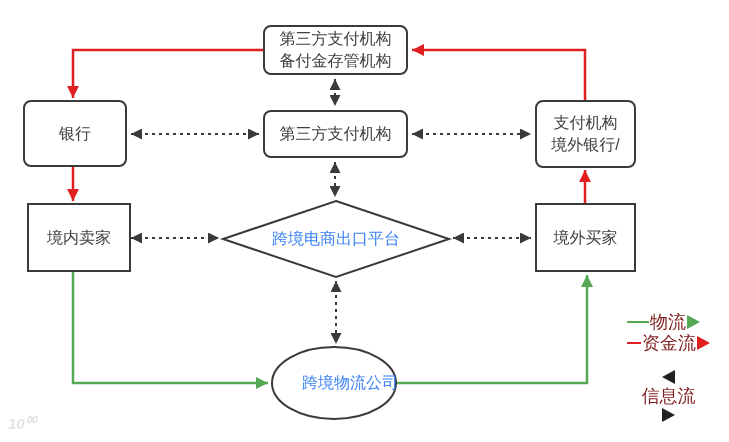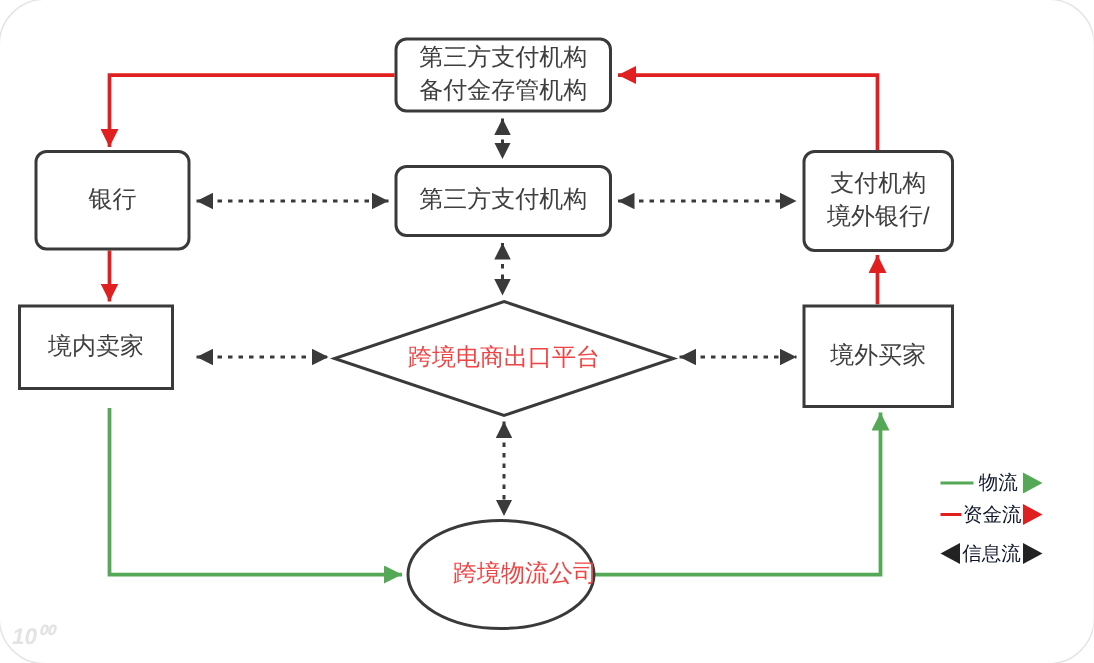--- a/index.html
+++ b/index.html
@@ -1,36 +1,35 @@
 <!DOCTYPE html>
 <html><head>
 <meta charset="utf-8">
 <style>
   html,body{margin:0;padding:0;background:#fff;}
   .canvas{
     position:relative;width:729px;height:442px;background:#ffffff;
     font-family:"Liberation Sans",sans-serif;outline:1px solid #e4e4e4;
     overflow:hidden;
-    border-radius:30px;
   }
   .wires{position:absolute;left:0;top:0;width:729px;height:442px;}
   .node{
     position:absolute;box-sizing:border-box;border:2px solid #3a3a3a;background:#fff;
     display:flex;flex-direction:column;align-items:center;justify-content:center;
     color:#3f3f3f;font-size:16px;line-height:22px;text-align:center;white-space:nowrap;
   }
   .rounded{border-radius:8px;}
   .shape-label{
-    position:absolute;transform:translate(-50%,-50%);color:#ef4444;font-size:16px;
+    position:absolute;transform:translate(-50%,-50%);color:#3b82f6;font-size:16px;
     white-space:nowrap;text-align:center;
   }
   .legend{position:absolute;left:627px;top:313px;}
-  .legend-row{display:flex;align-items:center;height:18px;color:#0f172a;font-size:13px;justify-content:space-between;}
+  .legend-row{display:flex;align-items:center;height:18px;color:#7f1d1d;font-size:18px;}
   .legend-row.r2{margin-top:3px;}
-  .legend-row.r3{margin-top:8px;}
+  .legend-row.r3{margin-top:18px;flex-direction:column;}
   .seg{display:inline-block;height:2px;}
   .seg.green{width:22px;background:#55a855;}
   .seg.red{width:14px;background:#e02020;}
   .tri-right{display:inline-block;width:0;height:0;border-top:7px solid transparent;border-bottom:7px solid transparent;}
   .tri-right.green{border-left:13px solid #55a855;}
   .tri-right.red{border-left:13px solid #e02020;}
   .tri-right.black{border-left:13px solid #222;}
   .tri-left{display:inline-block;width:0;height:0;border-top:7px solid transparent;border-bottom:7px solid transparent;border-right:13px solid #222;}
   .legend-row .lbl{margin:0 1px;}
   .watermark{
@@ -89,21 +88,21 @@
   </div>
 
   <div class="node rounded" style="left:263px;top:110px;width:145px;height:48px">
     <div>第三方支付机构</div>
   </div>
 
   <div class="node rounded" style="left:23px;top:100px;width:104px;height:67px">
     <div>银行</div>
   </div>
 
-  <div class="node" style="left:12px;top:203px;width:104px;height:57px">
+  <div class="node" style="left:27px;top:203px;width:104px;height:69px">
     <div>境内卖家</div>
   </div>
 
   <div class="node rounded" style="left:535px;top:100px;width:101px;height:68px">
     <div>支付机构</div>
     <div>境外银行/</div>
   </div>
 
   <div class="node" style="left:535px;top:203px;width:101px;height:69px">
     <div>境外买家</div>

